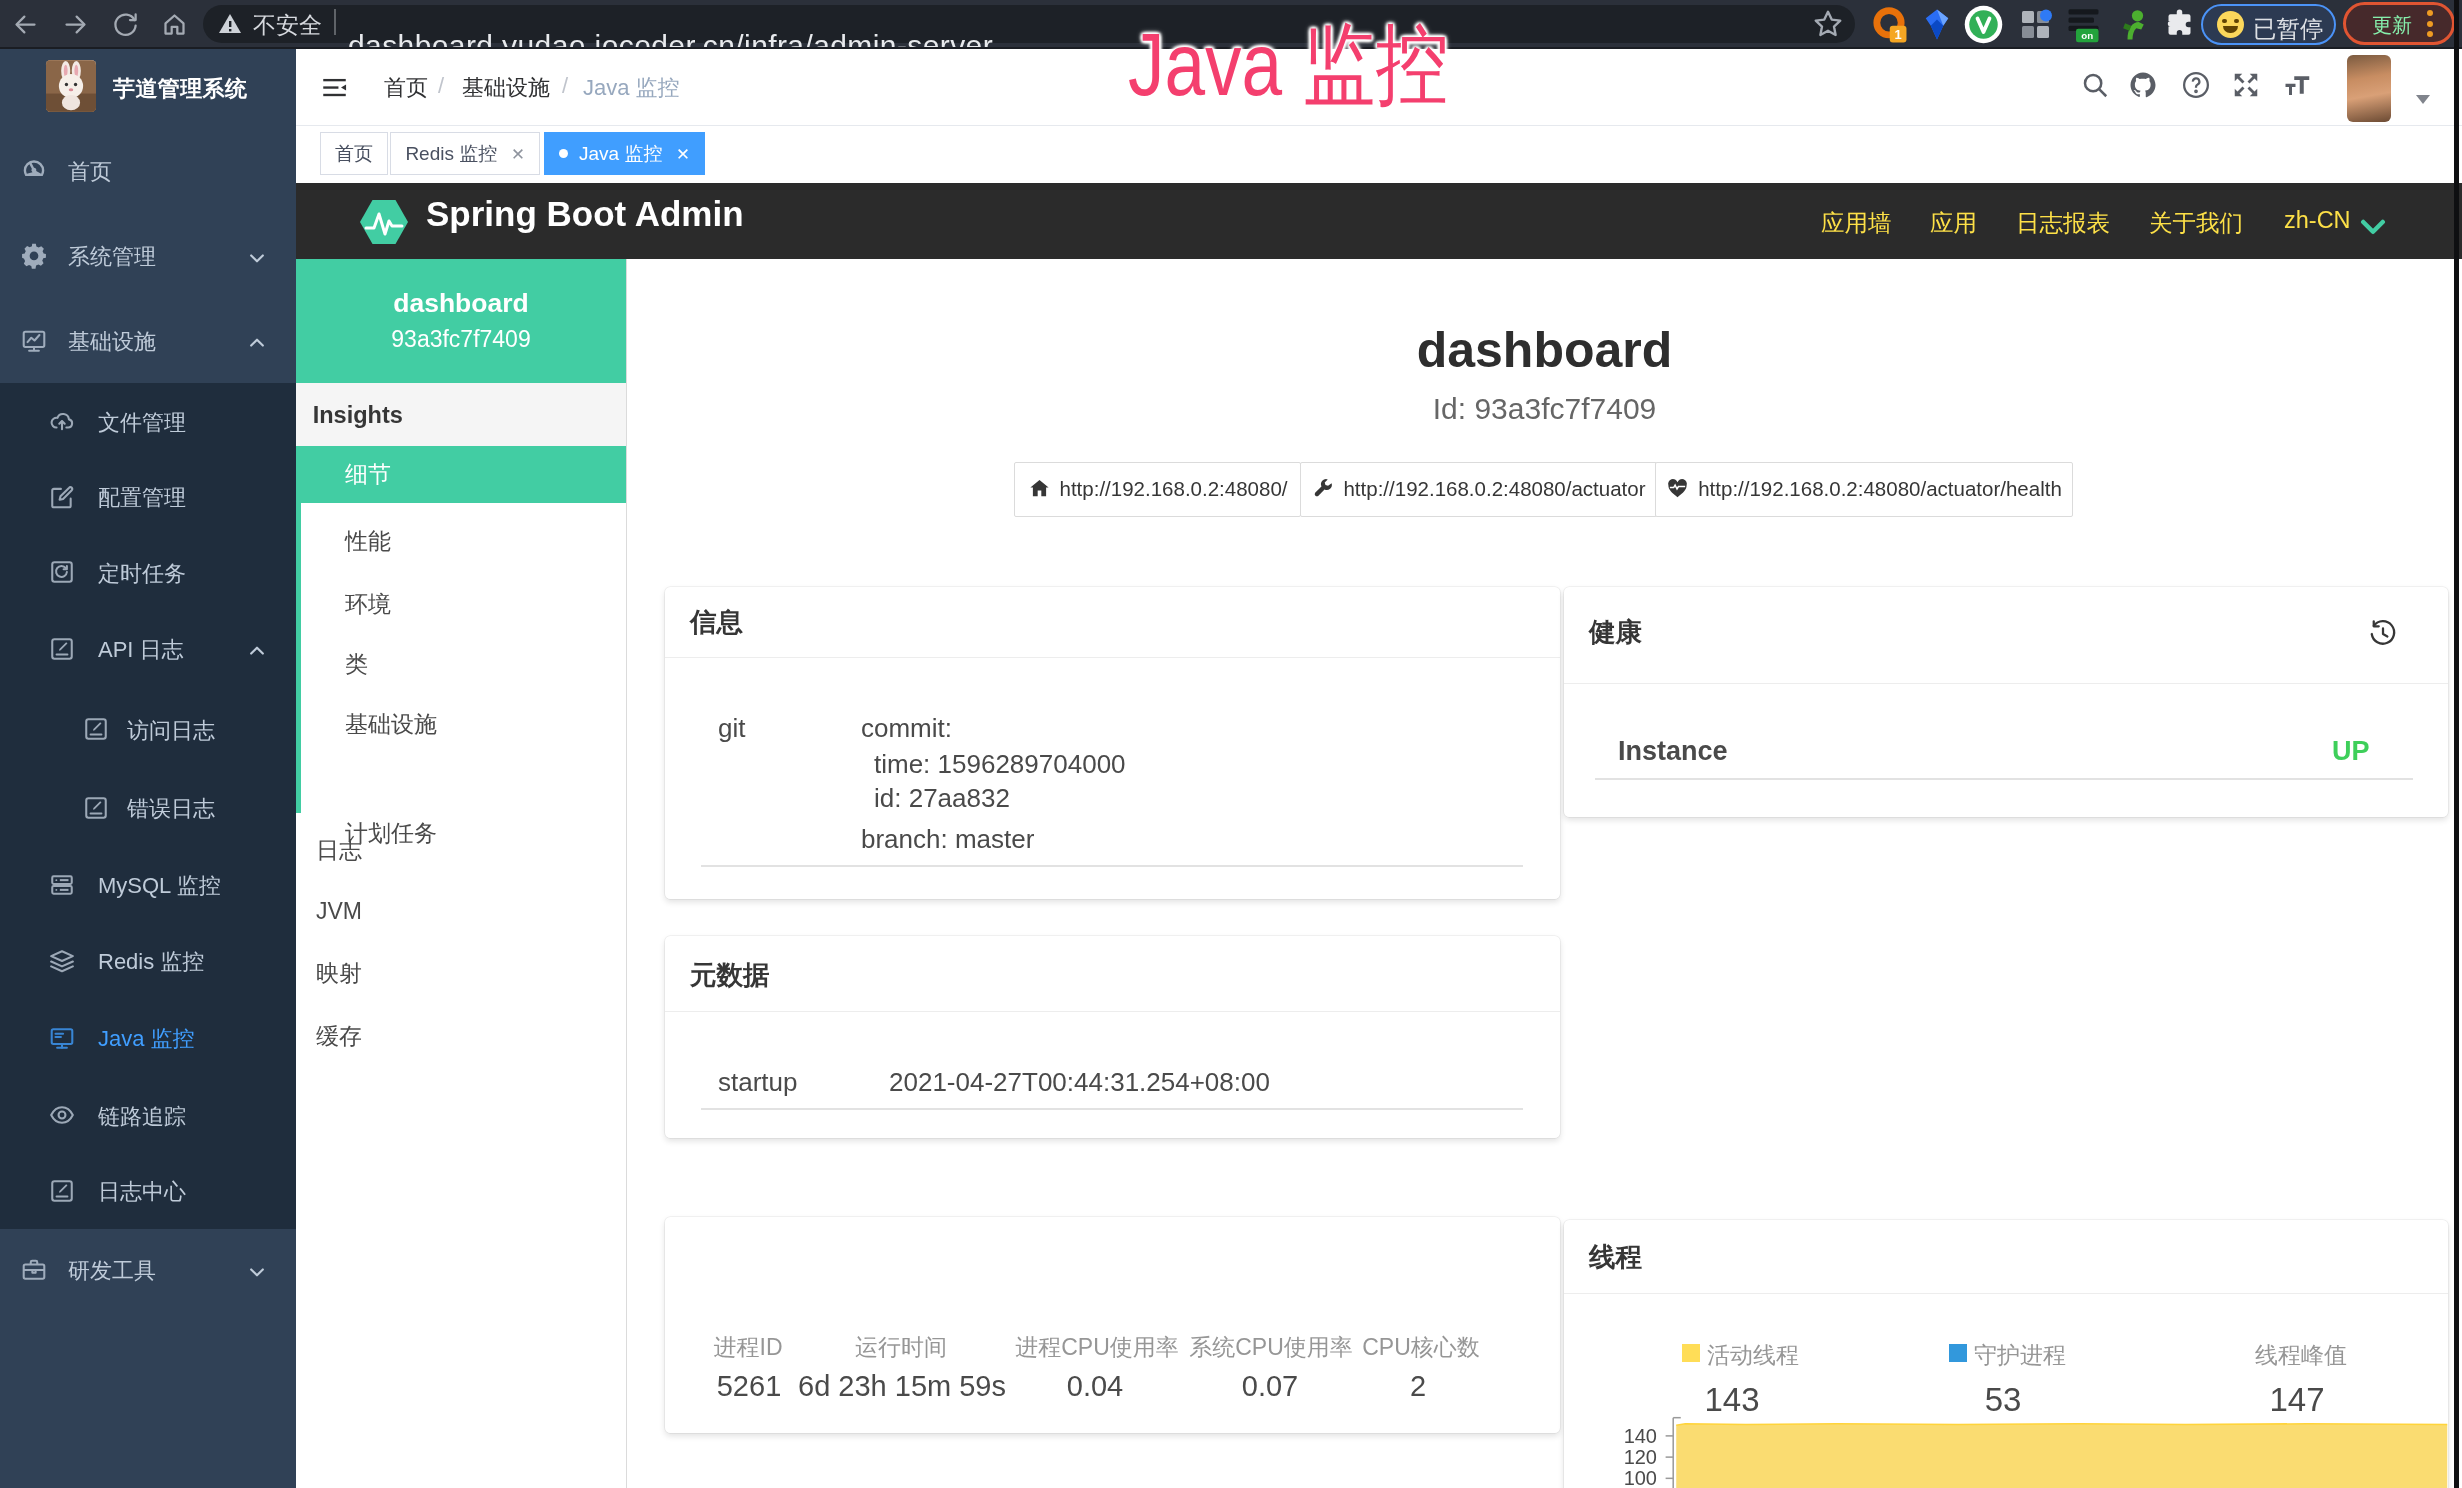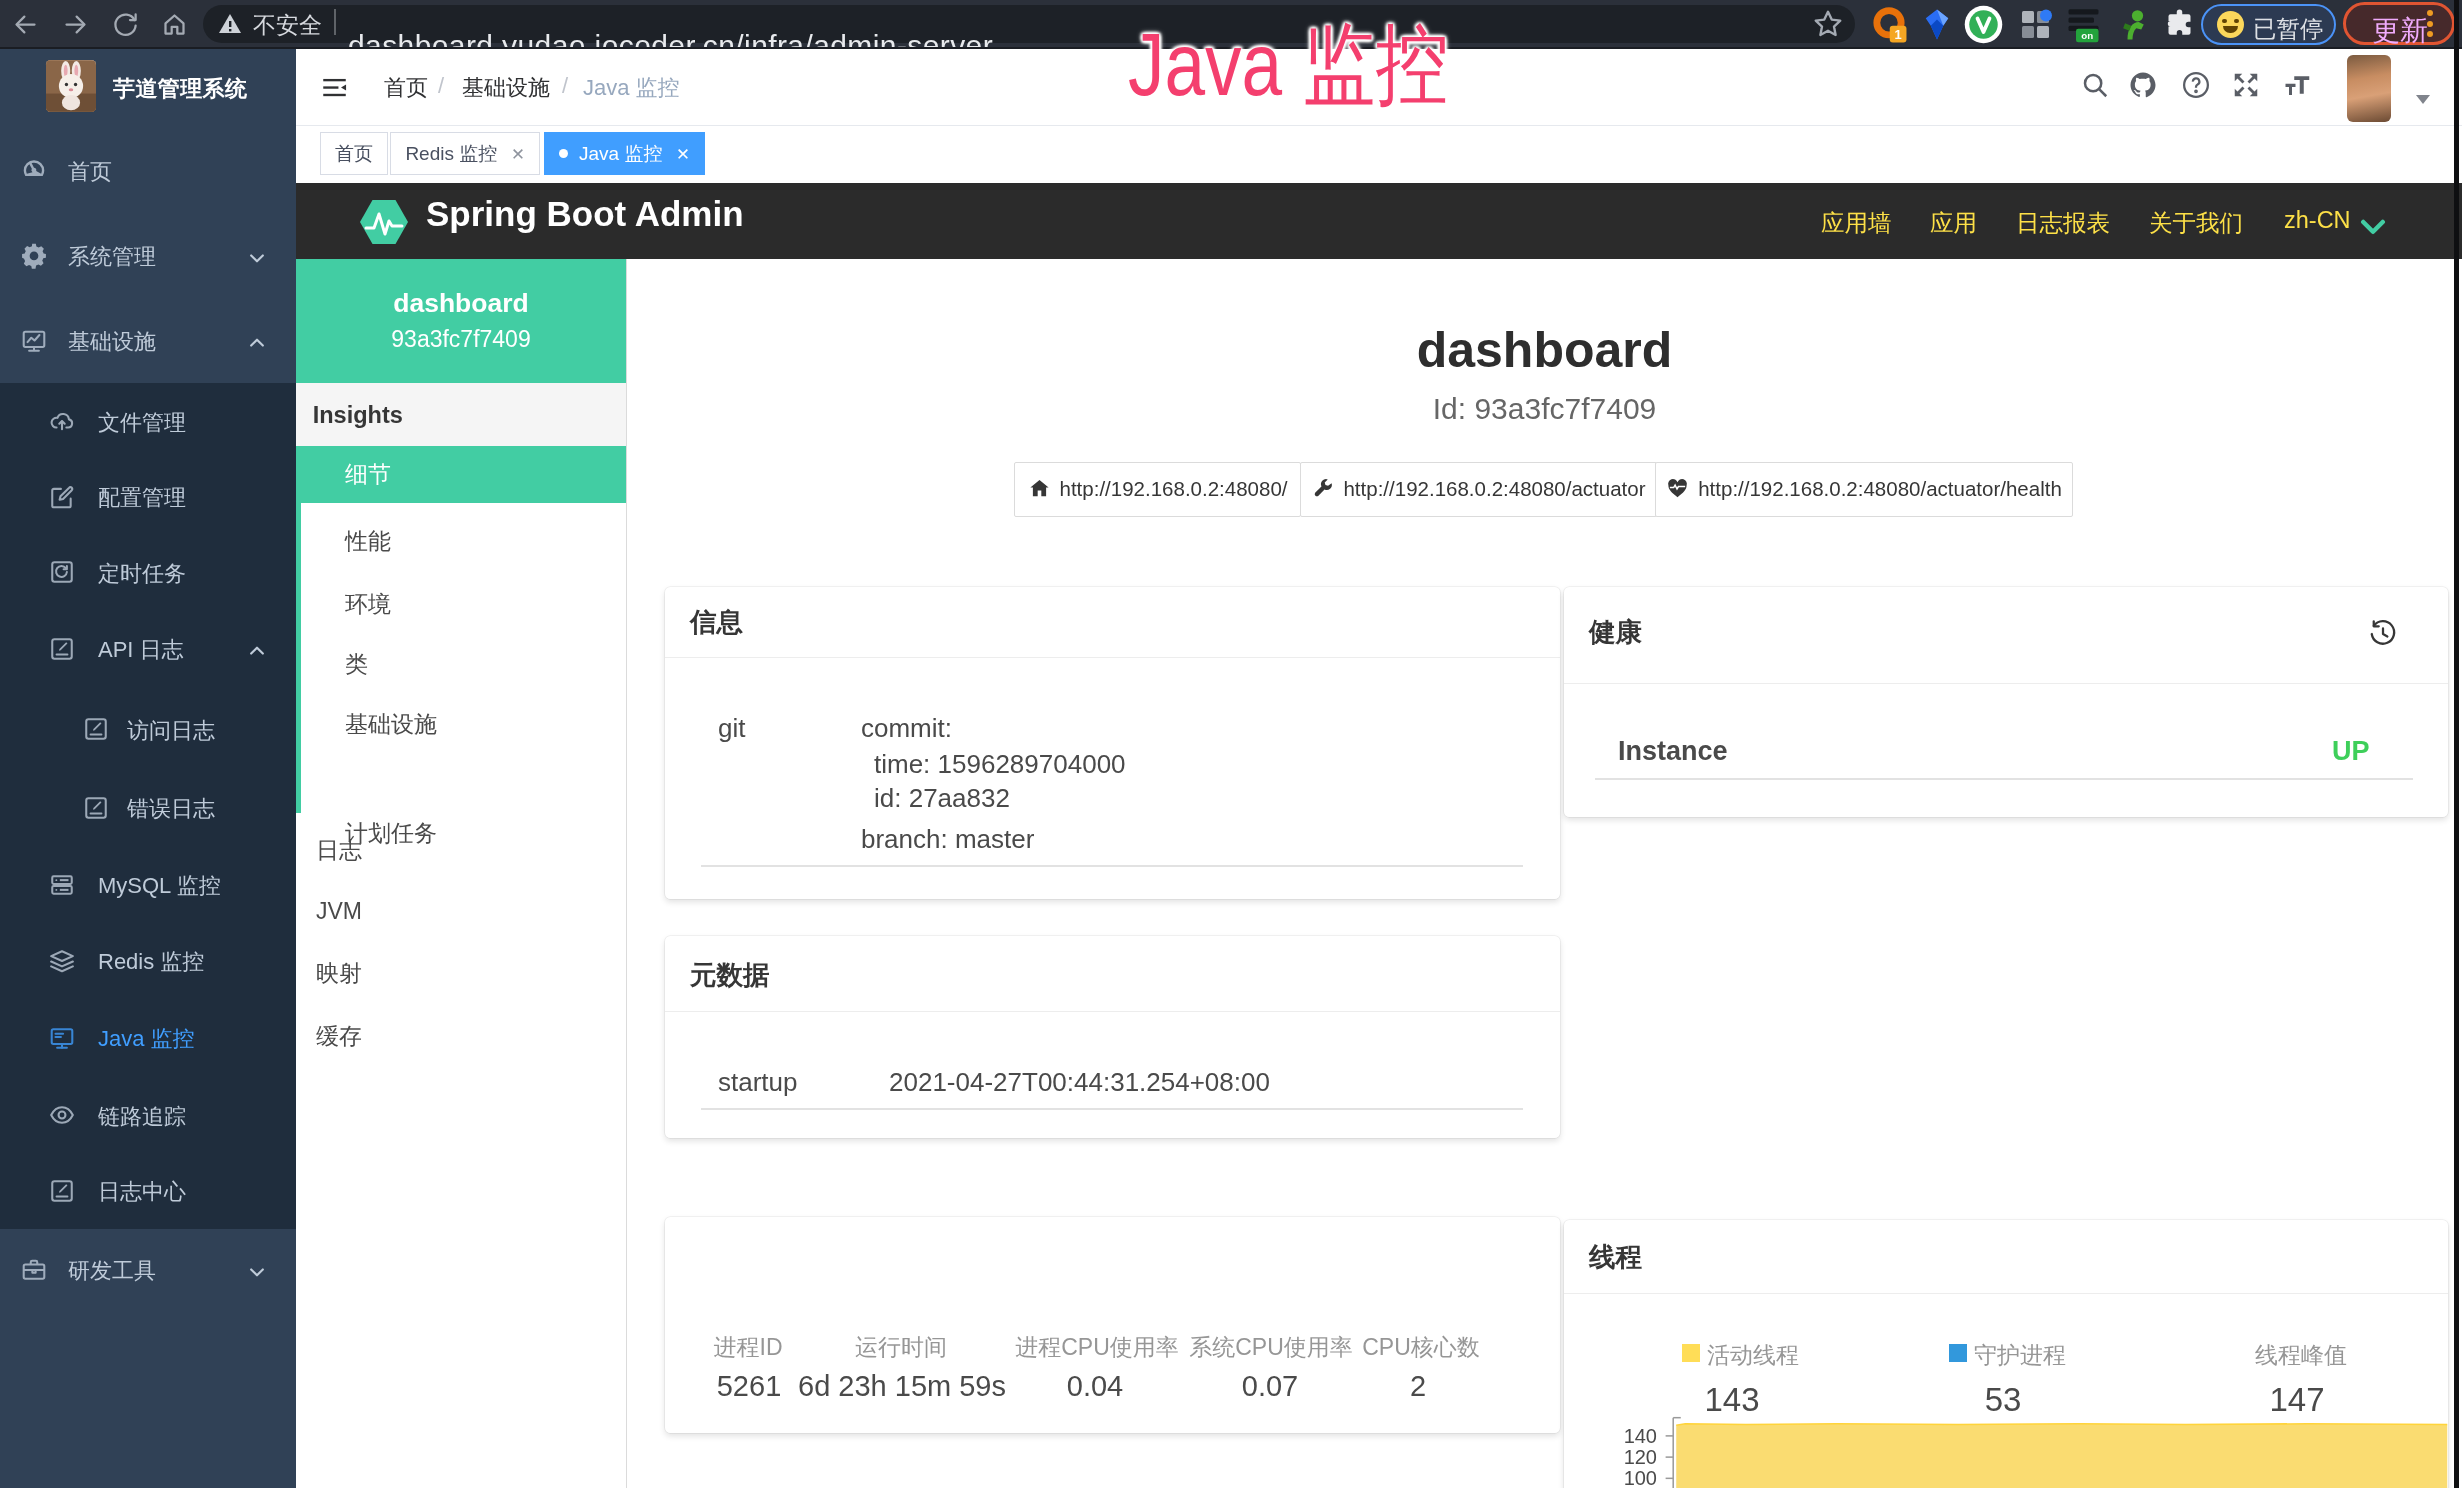--- a/index.html
+++ b/index.html
@@ -84,21 +84,21 @@
 .lgt { position:absolute; font-size:23px; color:#969696; white-space:nowrap; }
 
 
 .ext { position:absolute; top:7.6px; }
 #pausepill { position:absolute; left:2201px; top:3.8px; width:135px; height:41px; border:2.3px solid #4b93f7; border-radius:20.5px; background:#2c3a52; }
 #pausepill .emo { position:absolute; left:13.7px; top:5.3px; width:27px; height:27px; border-radius:50%; background:#fbd75b; }
 #pausepill .emo:before { content:""; position:absolute; left:5.3px; top:7.6px; width:4.6px; height:4.6px; border-radius:50%; background:#5f4303; box-shadow:12px 0 0 #5f4303; }
 #pausepill .emo:after { content:""; position:absolute; left:6px; top:15px; width:15px; height:6.8px; border-radius:0 0 7.6px 7.6px; background:#5f4303; }
 #pausepill .ptx { position:absolute; left:50px; top:6.8px; font-size:23.5px; color:#dde0e4; }
 #updpill { position:absolute; left:2343px; top:2.3px; width:112px; height:43px; border:3px solid #e05532; border-radius:22px; background:#46292b; }
-#updpill .utx { position:absolute; left:26px; top:6.8px; font-size:28px; color:#f0abfc; }
+#updpill .utx { position:absolute; left:26px; top:6.8px; font-size:20px; color:#86efac; }
 #vdots { position:absolute; left:2427px; top:10px; width:6px; height:29px; z-index:5; }
 #vdots span { position:absolute; left:0; width:6px; height:6px; border-radius:50%; background:#ee9b23; }
 </style>
 </head>
 <body>
 
 <div id="chrome">
   <div class="navico" style="left:12px;"><svg viewBox="0 0 24 24" fill="none" stroke="currentColor" stroke-width="2" stroke-linecap="round" stroke-linejoin="round">
         <line x1="20" y1="12" x2="5" y2="12"></line>
         <polyline points="11 5 4 12 11 19"></polyline>

